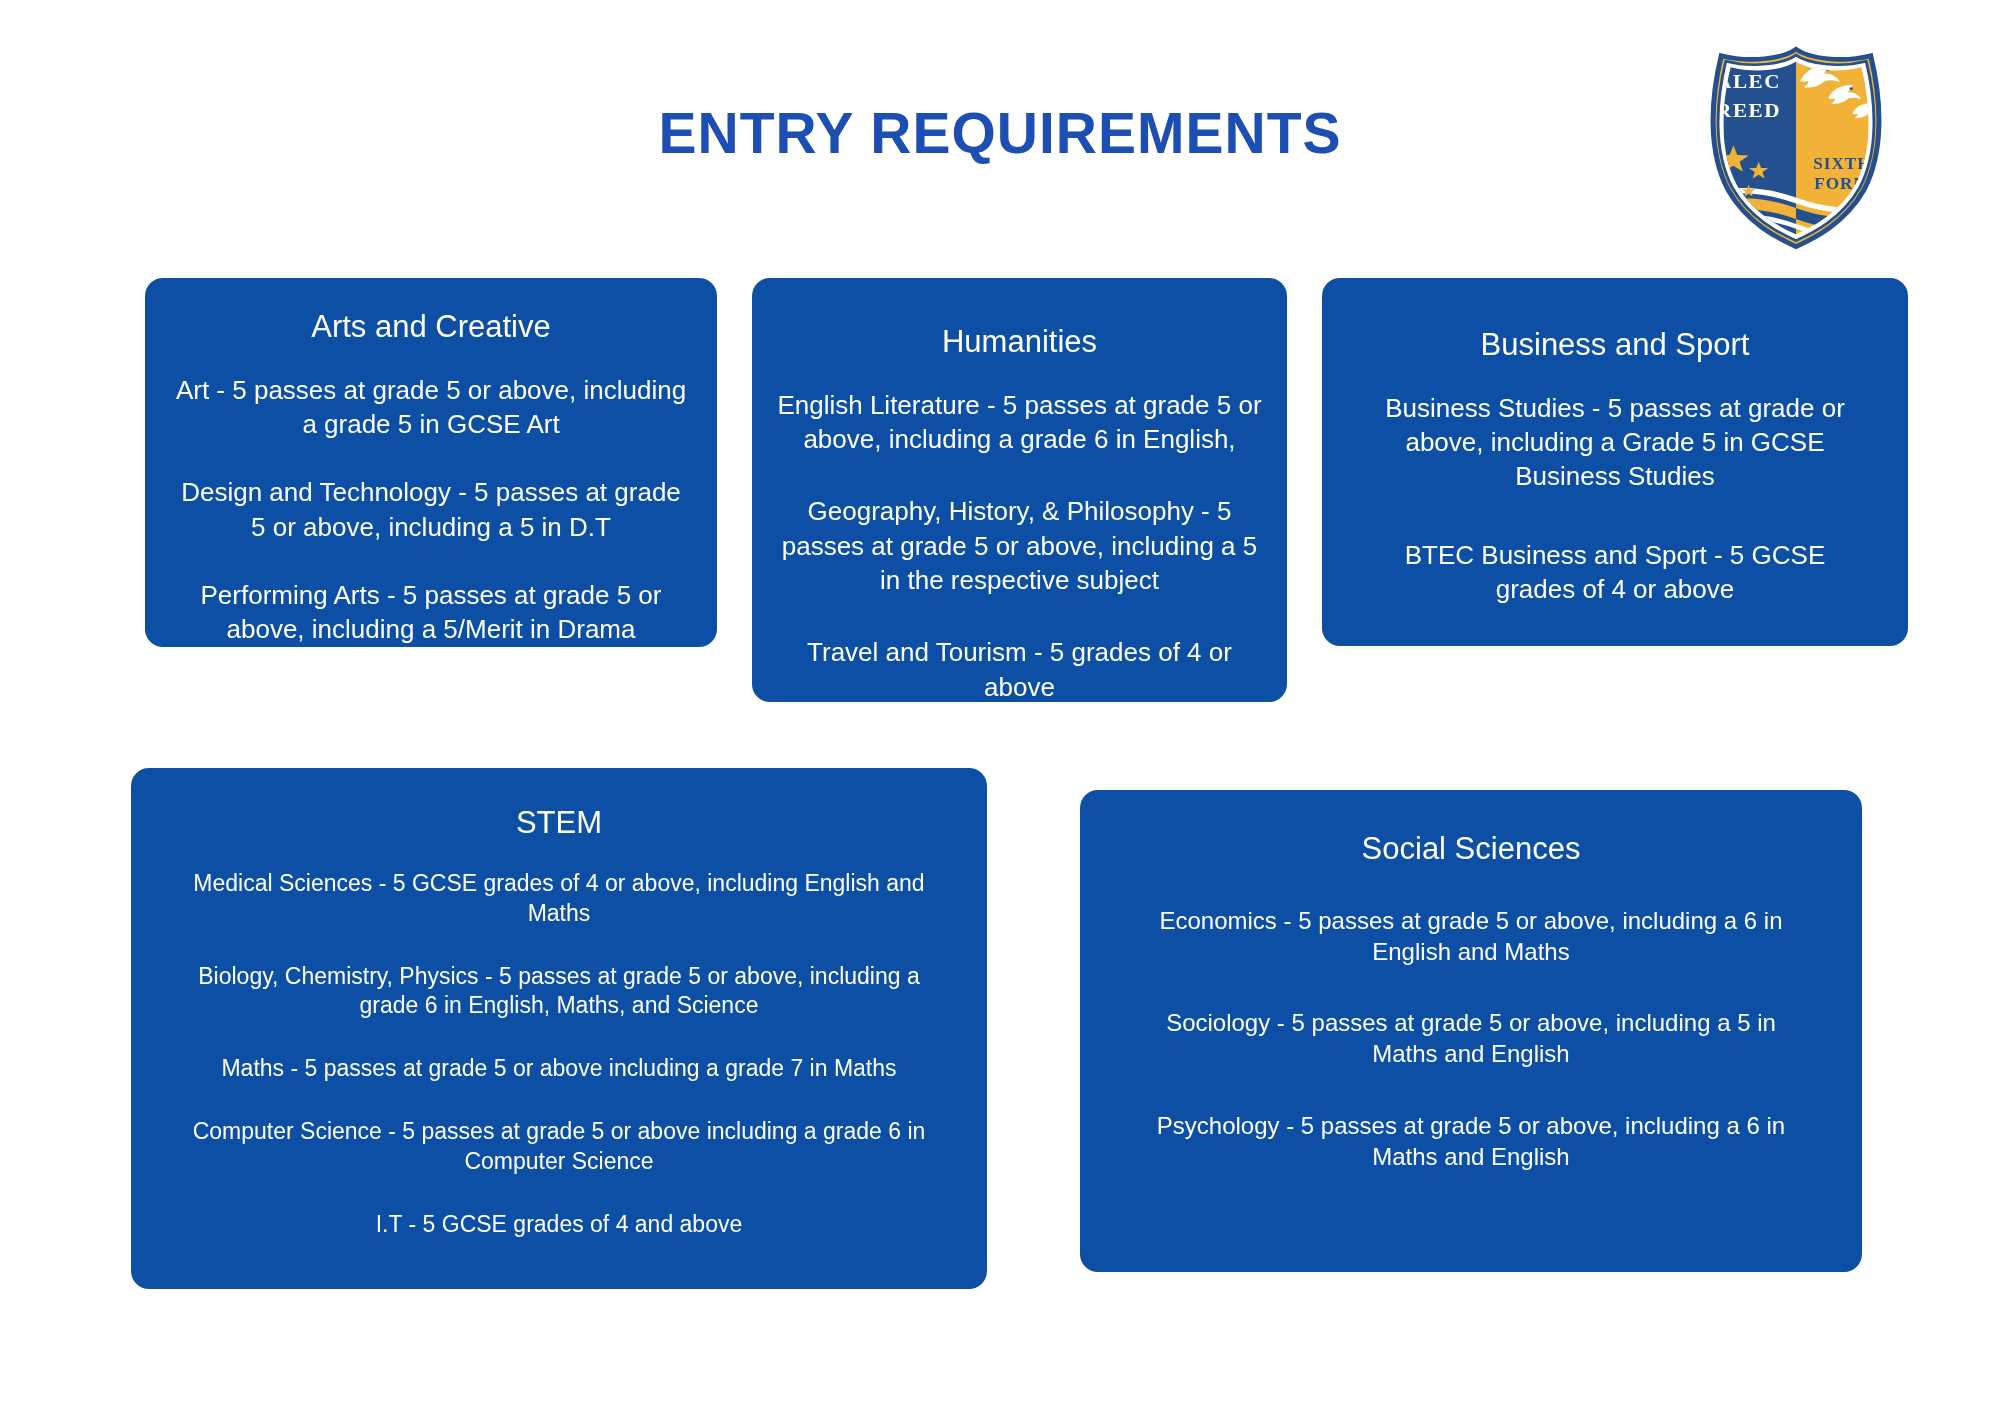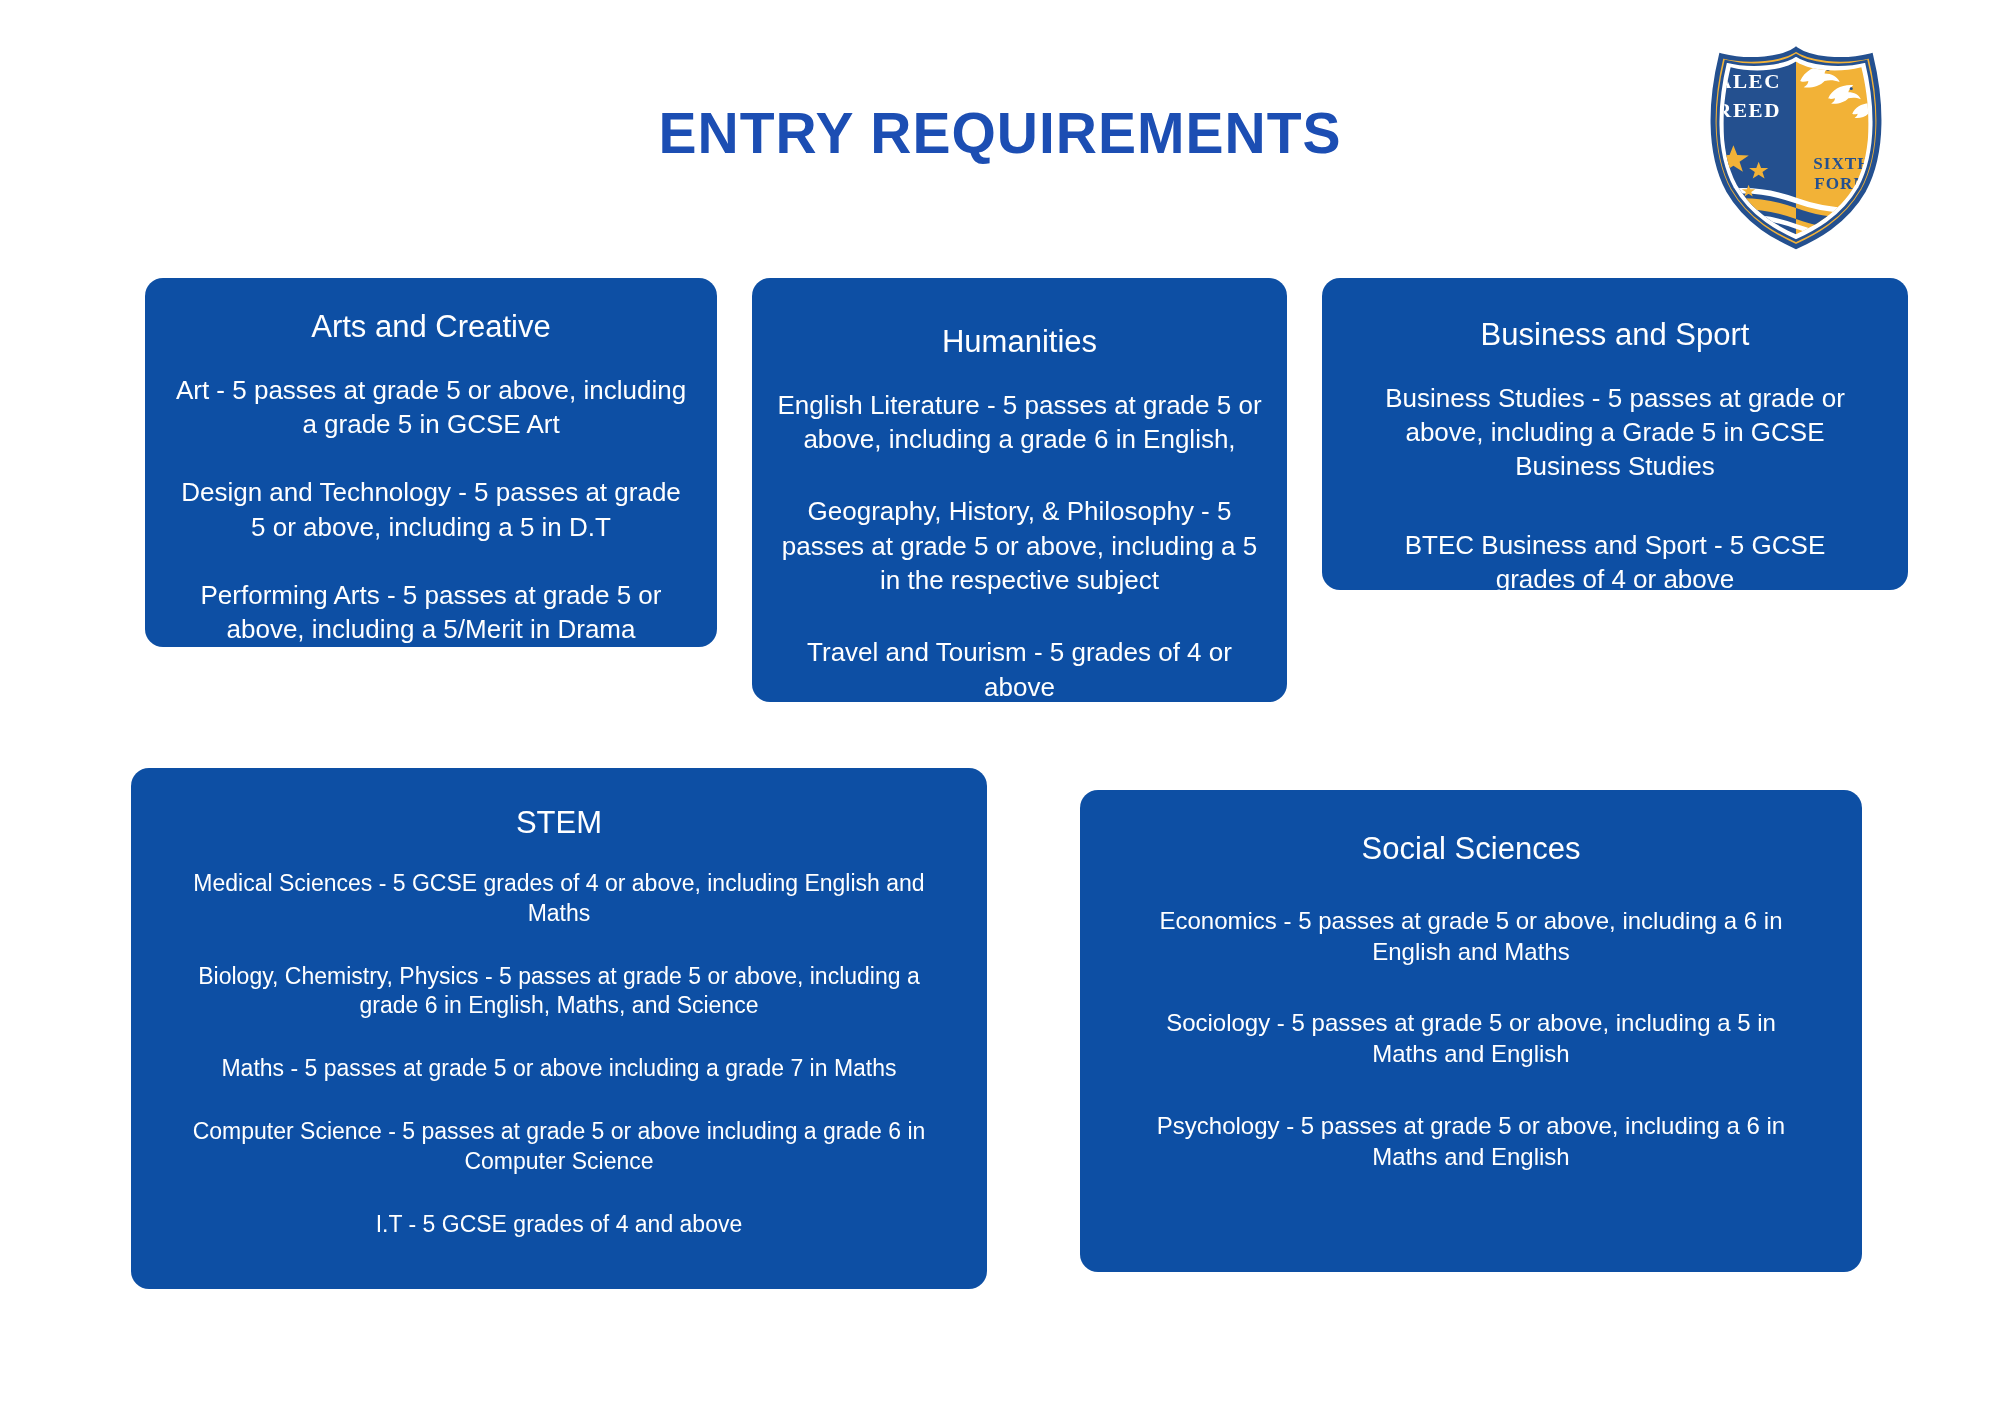--- a/index.html
+++ b/index.html
@@ -35,21 +35,21 @@
     text-align:center;overflow:hidden;
   }
   .card h2{margin:0 0 26px;font-size:31px;font-weight:400;line-height:1.25;}
   .card p{margin:0 0 36px;font-size:26px;font-weight:400;line-height:1.32;}
 
   .card-arts{left:145px;top:278px;width:572px;height:369px;padding:30px 28px 0;}
   .card-arts p{margin-bottom:34px;}
   .card-hum{left:752px;top:278px;width:535px;height:424px;padding:45px 22px 0;}
   .card-hum p{margin-bottom:38px;}
   .card-hum p.gap-lg{margin-top:18px;}
-  .card-biz{left:1322px;top:278px;width:586px;height:312px;padding:38px 44px 0;}
+  .card-biz{left:1322px;top:278px;width:586px;height:368px;padding:48px 44px 0;}
   .card-biz p{margin-bottom:44px;}
 
   .card-stem{left:131px;top:768px;width:856px;height:521px;padding:36px 48px 12px;}
   .card-stem p{font-size:23px;margin-bottom:33px;line-height:1.3;}
   .card-stem h2{margin-bottom:26px;}
   .card-social{left:1080px;top:790px;width:782px;height:482px;padding:40px 52px 0;}
   .card-social p{font-size:24px;margin-bottom:40px;line-height:1.3;}
   .card-social h2{margin-bottom:36px;}
 </style>
 </head>

